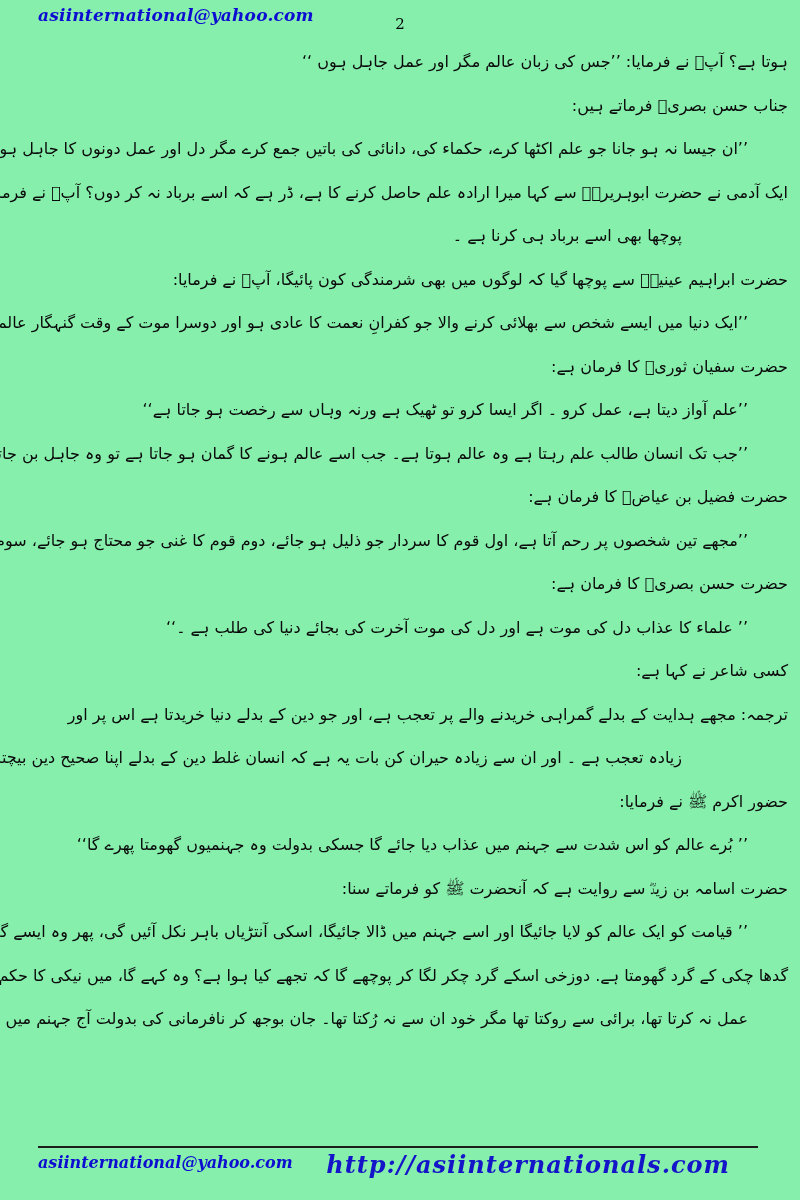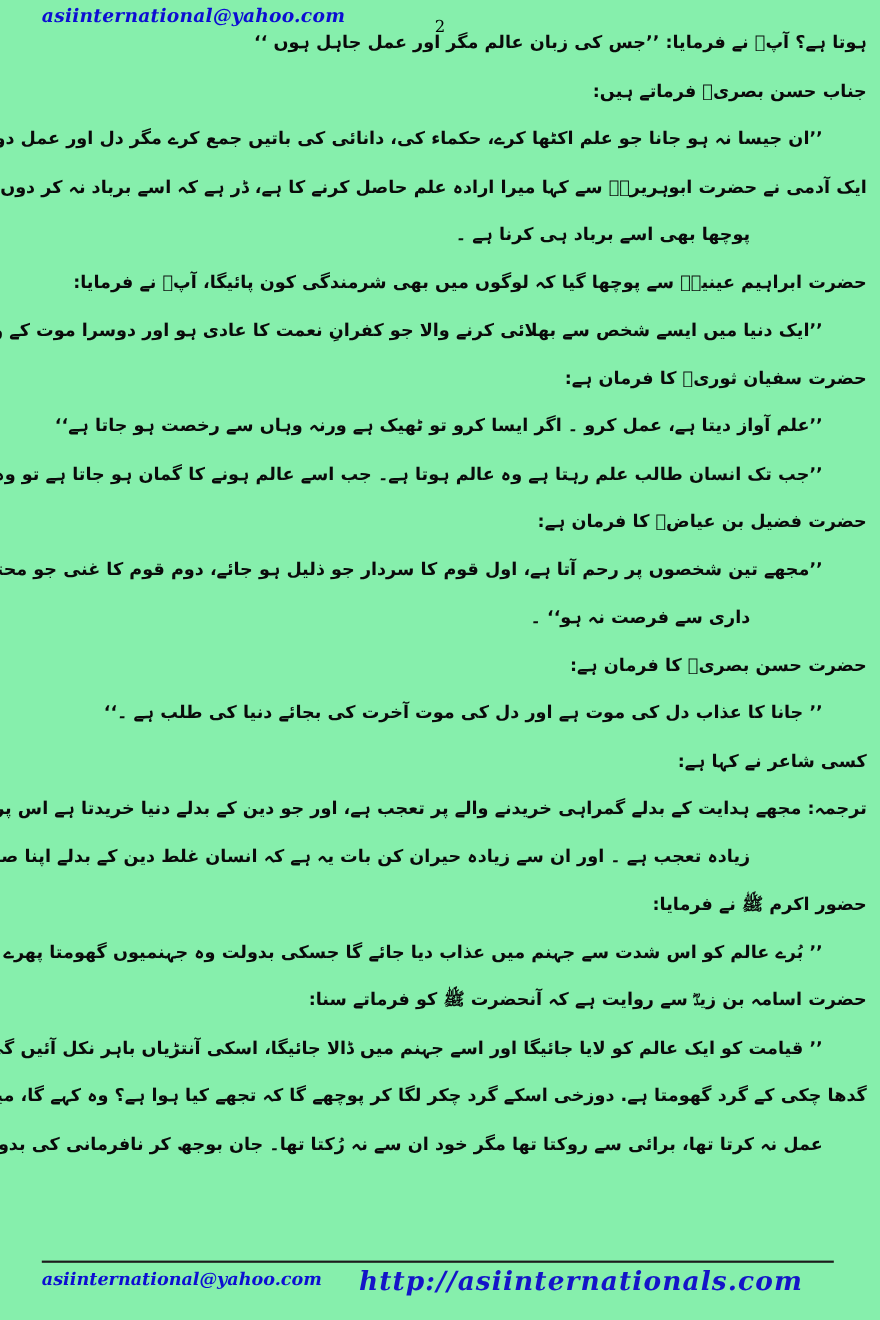--- a/index.html
+++ b/index.html
@@ -25,24 +25,23 @@
     letter-spacing: 0.2px;
   }
   .pageno {
     position: absolute; top: 15px; left: 0;
     width: 800px; text-align: center;
     font-family: "DejaVu Serif", serif;
     font-size: 15px; color: #000000;
   }
   
   .body-text {
-    position: absolute; top: 17px; right: 12px;
+    position: absolute; top: 40px; right: 12px;
     width: 782px;
     direction: rtl;
-    font-weight: bold;
   }
   .ln {
     height: 43.5px; line-height: 43.5px;
     white-space: nowrap;
     text-align: right;
     font-size: 16px;
     color: #0a0a0a;
     font-family: "DejaVu Sans", sans-serif;
   }
   .ln.q { padding-right: 40px; }   
@@ -84,23 +83,22 @@
     <div class="ln q">’’ان جیسا نہ ہو جانا جو علم اکٹھا کرے، حکماء کی، دانائی کی باتیں جمع کرے مگر دل اور عمل دونوں کا جاہل ہوں ‘‘ ۔</div>
     <div class="ln r">ایک آدمی نے حضرت ابوہریرہؓ سے کہا میرا ارادہ علم حاصل کرنے کا ہے، ڈر ہے کہ اسے برباد نہ کر دوں؟ آپؐ نے فرمایا، علم کا</div>
     <div class="ln m">پوچھا بھی اسے برباد ہی کرنا ہے ۔</div>
     <div class="ln r">حضرت ابراہیم عینیہؒ سے پوچھا گیا کہ لوگوں میں بھی شرمندگی کون پائیگا، آپؒ نے فرمایا:</div>
     <div class="ln q">’’ایک دنیا میں ایسے شخص سے بھلائی کرنے والا جو کفرانِ نعمت کا عادی ہو اور دوسرا موت کے وقت گنہگار عالم ۔‘‘</div>
     <div class="ln r">حضرت سفیان ثوریؒ کا فرمان ہے:</div>
     <div class="ln q">’’علم آواز دیتا ہے، عمل کرو ۔ اگر ایسا کرو تو ٹھیک ہے ورنہ وہاں سے رخصت ہو جاتا ہے‘‘</div>
     <div class="ln q">’’جب تک انسان طالب علم رہتا ہے وہ عالم ہوتا ہے۔ جب اسے عالم ہونے کا گمان ہو جاتا ہے تو وہ جاہل بن جاتا ہے۔‘‘</div>
     <div class="ln r">حضرت فضیل بن عیاضؓ کا فرمان ہے:</div>
     <div class="ln q">’’مجھے تین شخصوں پر رحم آتا ہے، اول قوم کا سردار جو ذلیل ہو جائے، دوم قوم کا غنی جو محتاج ہو جائے، سوم وہ عالم جسے دنیا</div>
-    <div class="ln m">داری سے فرصت نہ ہو‘‘ ۔</div>
     <div class="ln r">حضرت حسن بصریؒ کا فرمان ہے:</div>
-    <div class="ln q">’’ جانا کا عذاب دل کی موت ہے اور دل کی موت آخرت کی بجائے دنیا کی طلب ہے ۔‘‘</div>
+    <div class="ln q">’’ علماء کا عذاب دل کی موت ہے اور دل کی موت آخرت کی بجائے دنیا کی طلب ہے ۔‘‘</div>
     <div class="ln r">کسی شاعر نے کہا ہے:</div>
     <div class="ln r">ترجمہ: مجھے ہدایت کے بدلے گمراہی خریدنے والے پر تعجب ہے، اور جو دین کے بدلے دنیا خریدتا ہے اس پر اور</div>
     <div class="ln m">زیادہ تعجب ہے ۔ اور ان سے زیادہ حیران کن بات یہ ہے کہ انسان غلط دین کے بدلے اپنا صحیح دین بیچتا ہے ۔</div>
     <div class="ln r">حضور اکرم ﷺ نے فرمایا:</div>
     <div class="ln q">’’ بُرے عالم کو اس شدت سے جہنم میں عذاب دیا جائے گا جسکی بدولت وہ جہنمیوں گھومتا پھرے گا‘‘</div>
     <div class="ln r">حضرت اسامہ بن زیدؓ سے روایت ہے کہ آنحضرت ﷺ کو فرماتے سنا:</div>
     <div class="ln q">’’ قیامت کو ایک عالم کو لایا جائیگا اور اسے جہنم میں ڈالا جائیگا، اسکی آنتڑیاں باہر نکل آئیں گی، پھر وہ ایسے گھومے گا جیسے</div>
     <div class="ln r">گدھا چکی کے گرد گھومتا ہے. دوزخی اسکے گرد چکر لگا کر پوچھے گا کہ تجھے کیا ہوا ہے؟ وہ کہے گا، میں نیکی کا حکم کرتا تھا لیکن خود اس پر</div>
     <div class="ln q">عمل نہ کرتا تھا، برائی سے روکتا تھا مگر خود ان سے نہ رُکتا تھا۔ جان بوجھ کر نافرمانی کی بدولت آج جہنم میں ہوں ۔ ‘‘</div>
   </div>

